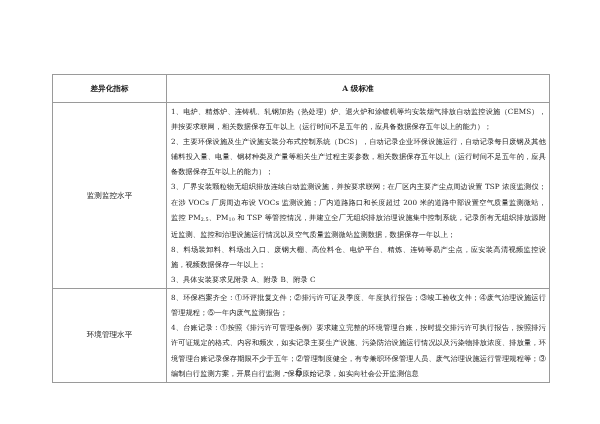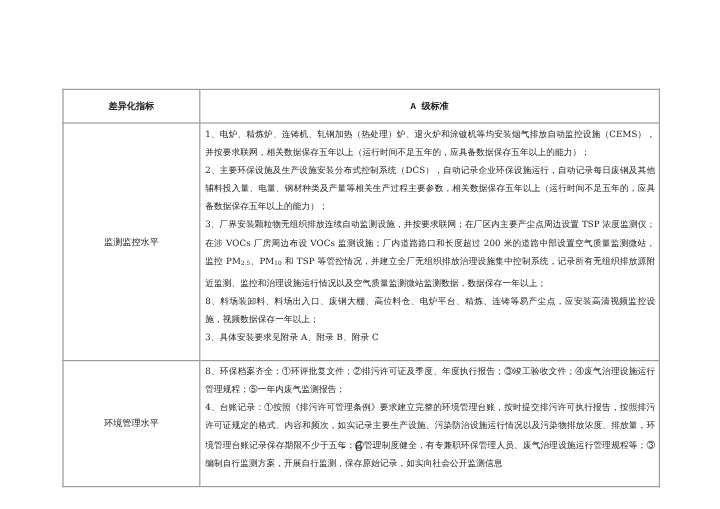--- a/index.html
+++ b/index.html
@@ -5,23 +5,23 @@
   html, body { margin: 0; padding: 0; background: #ffffff; }
   body { width: 600px; height: 424px; position: relative; overflow: hidden;
          font-family: "DejaVu Serif", "Liberation Serif", serif; color: #222; }
   .page { position: absolute; left: 0; top: 0; width: 600px; height: 424px; }
   table.std { position: absolute; left: 52px; top: 74px; width: 497px;
               border-collapse: collapse; table-layout: fixed; }
   table.std td, table.std th { border: 1px solid #9a9a9a; font-weight: normal; }
   col.c1 { width: 114px; }
   col.c2 { width: 383px; }
   th { height: 25px; font-size: 7.6px; font-weight: bold !important; text-align: center; vertical-align: middle; }
-  th span { font-weight: bold; font-family: Liberation Mono, monospace; }
+  th span { font-weight: bold; }
   td.ind { text-align: center; vertical-align: middle; font-size: 7.6px; }
-  td.content { font-size: 7.2px; line-height: 15.1px; padding: 1px 3px 12px 4px; vertical-align: top; letter-spacing: 0.1px; }
+  td.content { font-size: 7.2px; line-height: 15.1px; padding: 1px 3px 1px 4px; vertical-align: top; letter-spacing: 0.1px; }
   td.content p { margin: 0; text-align: justify; }
   .sub { font-size: 4.8px; vertical-align: -1px; }
   .pagenum { position: absolute; left: 0; width: 600px; top: 366px; text-align: center;
              font-size: 11px; color: #333; letter-spacing: 2px; }
   .ind1 { height: 155px; }
   .ind2 { height: 89px; }
 </style>
 </head>
 <body>
 

